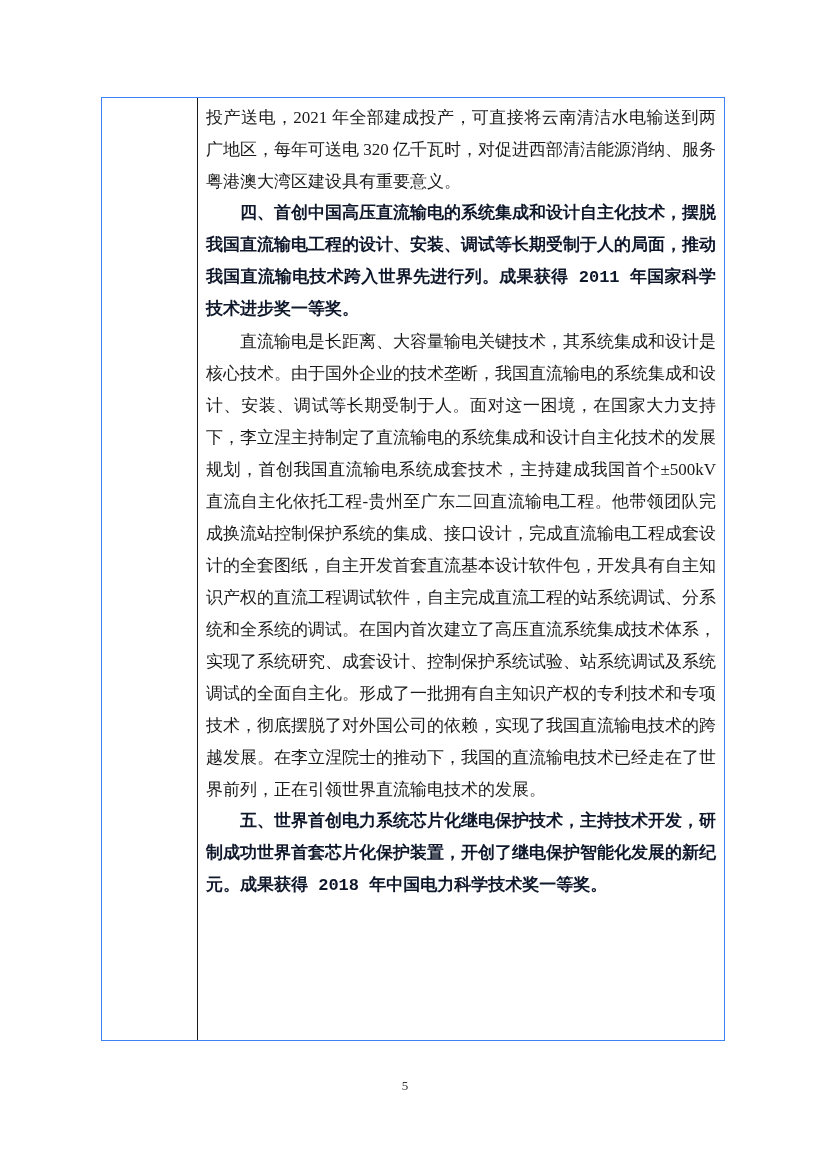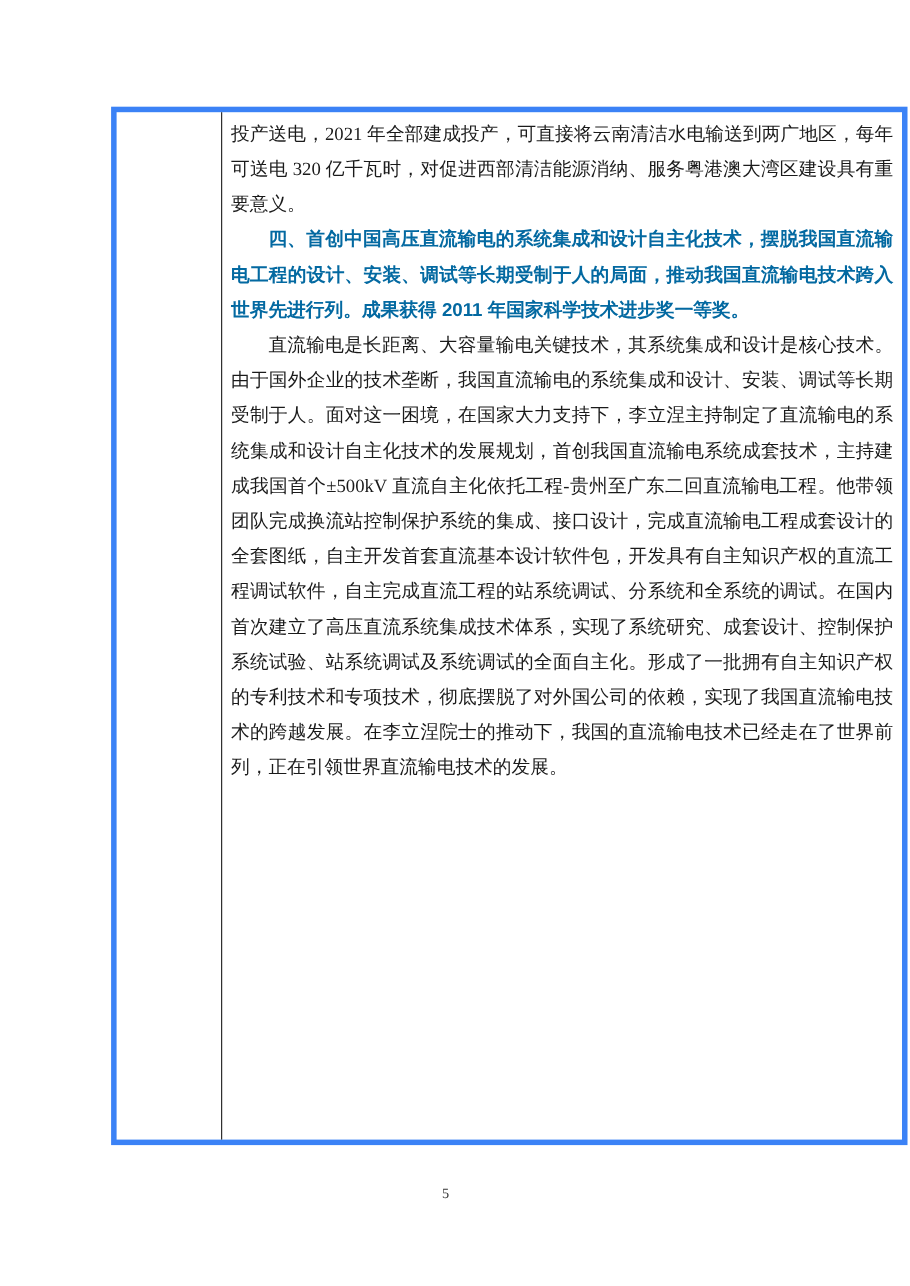--- a/index.html
+++ b/index.html
@@ -18,23 +18,23 @@
     width: 827px;
     height: 1169px;
     background: #ffffff;
   }
 
   
   .doc-table {
     position: absolute;
     left: 101px;
     top: 97px;
-    width: 724px;
+    width: 624px;
     height: 944px;
-    border: 5px solid #3b82f6;
+    border: 1px solid #3b82f6;
     display: flex;
     background: #ffffff;
   }
 
   .cell-label {
     width: 96px;
     border-right: 1px solid #1a1a1a;
     flex-shrink: 0;
   }
 
@@ -51,23 +51,23 @@
     text-justify: inter-ideograph;
     color: #1a1a1a;
     word-break: break-all;
   }
 
   .para.indent {
     text-indent: 2em;
   }
 
   .para.heading {
-    font-family: Liberation Sans, sans-serif;
+    font-family: Liberation Mono, monospace;
     font-weight: 700;
-    color: #0369a1;
+    color: #0f172a;
   }
 
   
   .page-footer {
     position: absolute;
     left: 0;
     top: 1076px;
     width: 810px;
     text-align: center;
   }
@@ -88,20 +88,21 @@
     <div class="cell-label"></div>
 
     <div class="cell-content">
 
       <p class="para">投产送电，2021 年全部建成投产，可直接将云南清洁水电输送到两广地区，每年可送电 320 亿千瓦时，对促进西部清洁能源消纳、服务粤港澳大湾区建设具有重要意义。</p>
 
       <p class="para heading indent">四、首创中国高压直流输电的系统集成和设计自主化技术，摆脱我国直流输电工程的设计、安装、调试等长期受制于人的局面，推动我国直流输电技术跨入世界先进行列。成果获得 2011 年国家科学技术进步奖一等奖。</p>
 
       <p class="para indent">直流输电是长距离、大容量输电关键技术，其系统集成和设计是核心技术。由于国外企业的技术垄断，我国直流输电的系统集成和设计、安装、调试等长期受制于人。面对这一困境，在国家大力支持下，李立涅主持制定了直流输电的系统集成和设计自主化技术的发展规划，首创我国直流输电系统成套技术，主持建成我国首个±500kV 直流自主化依托工程-贵州至广东二回直流输电工程。他带领团队完成换流站控制保护系统的集成、接口设计，完成直流输电工程成套设计的全套图纸，自主开发首套直流基本设计软件包，开发具有自主知识产权的直流工程调试软件，自主完成直流工程的站系统调试、分系统和全系统的调试。在国内首次建立了高压直流系统集成技术体系，实现了系统研究、成套设计、控制保护系统试验、站系统调试及系统调试的全面自主化。形成了一批拥有自主知识产权的专利技术和专项技术，彻底摆脱了对外国公司的依赖，实现了我国直流输电技术的跨越发展。在李立涅院士的推动下，我国的直流输电技术已经走在了世界前列，正在引领世界直流输电技术的发展。</p>
 
+      <p class="para heading indent">五、世界首创电力系统芯片化继电保护技术，主持技术开发，研制成功世界首套芯片化保护装置，开创了继电保护智能化发展的新纪元。成果获得 2018 年中国电力科学技术奖一等奖。</p>
 
 
     </div>
   </div>
 
   <div class="page-footer">
     <span class="page-number">5</span>
   </div>
 
 </div>

